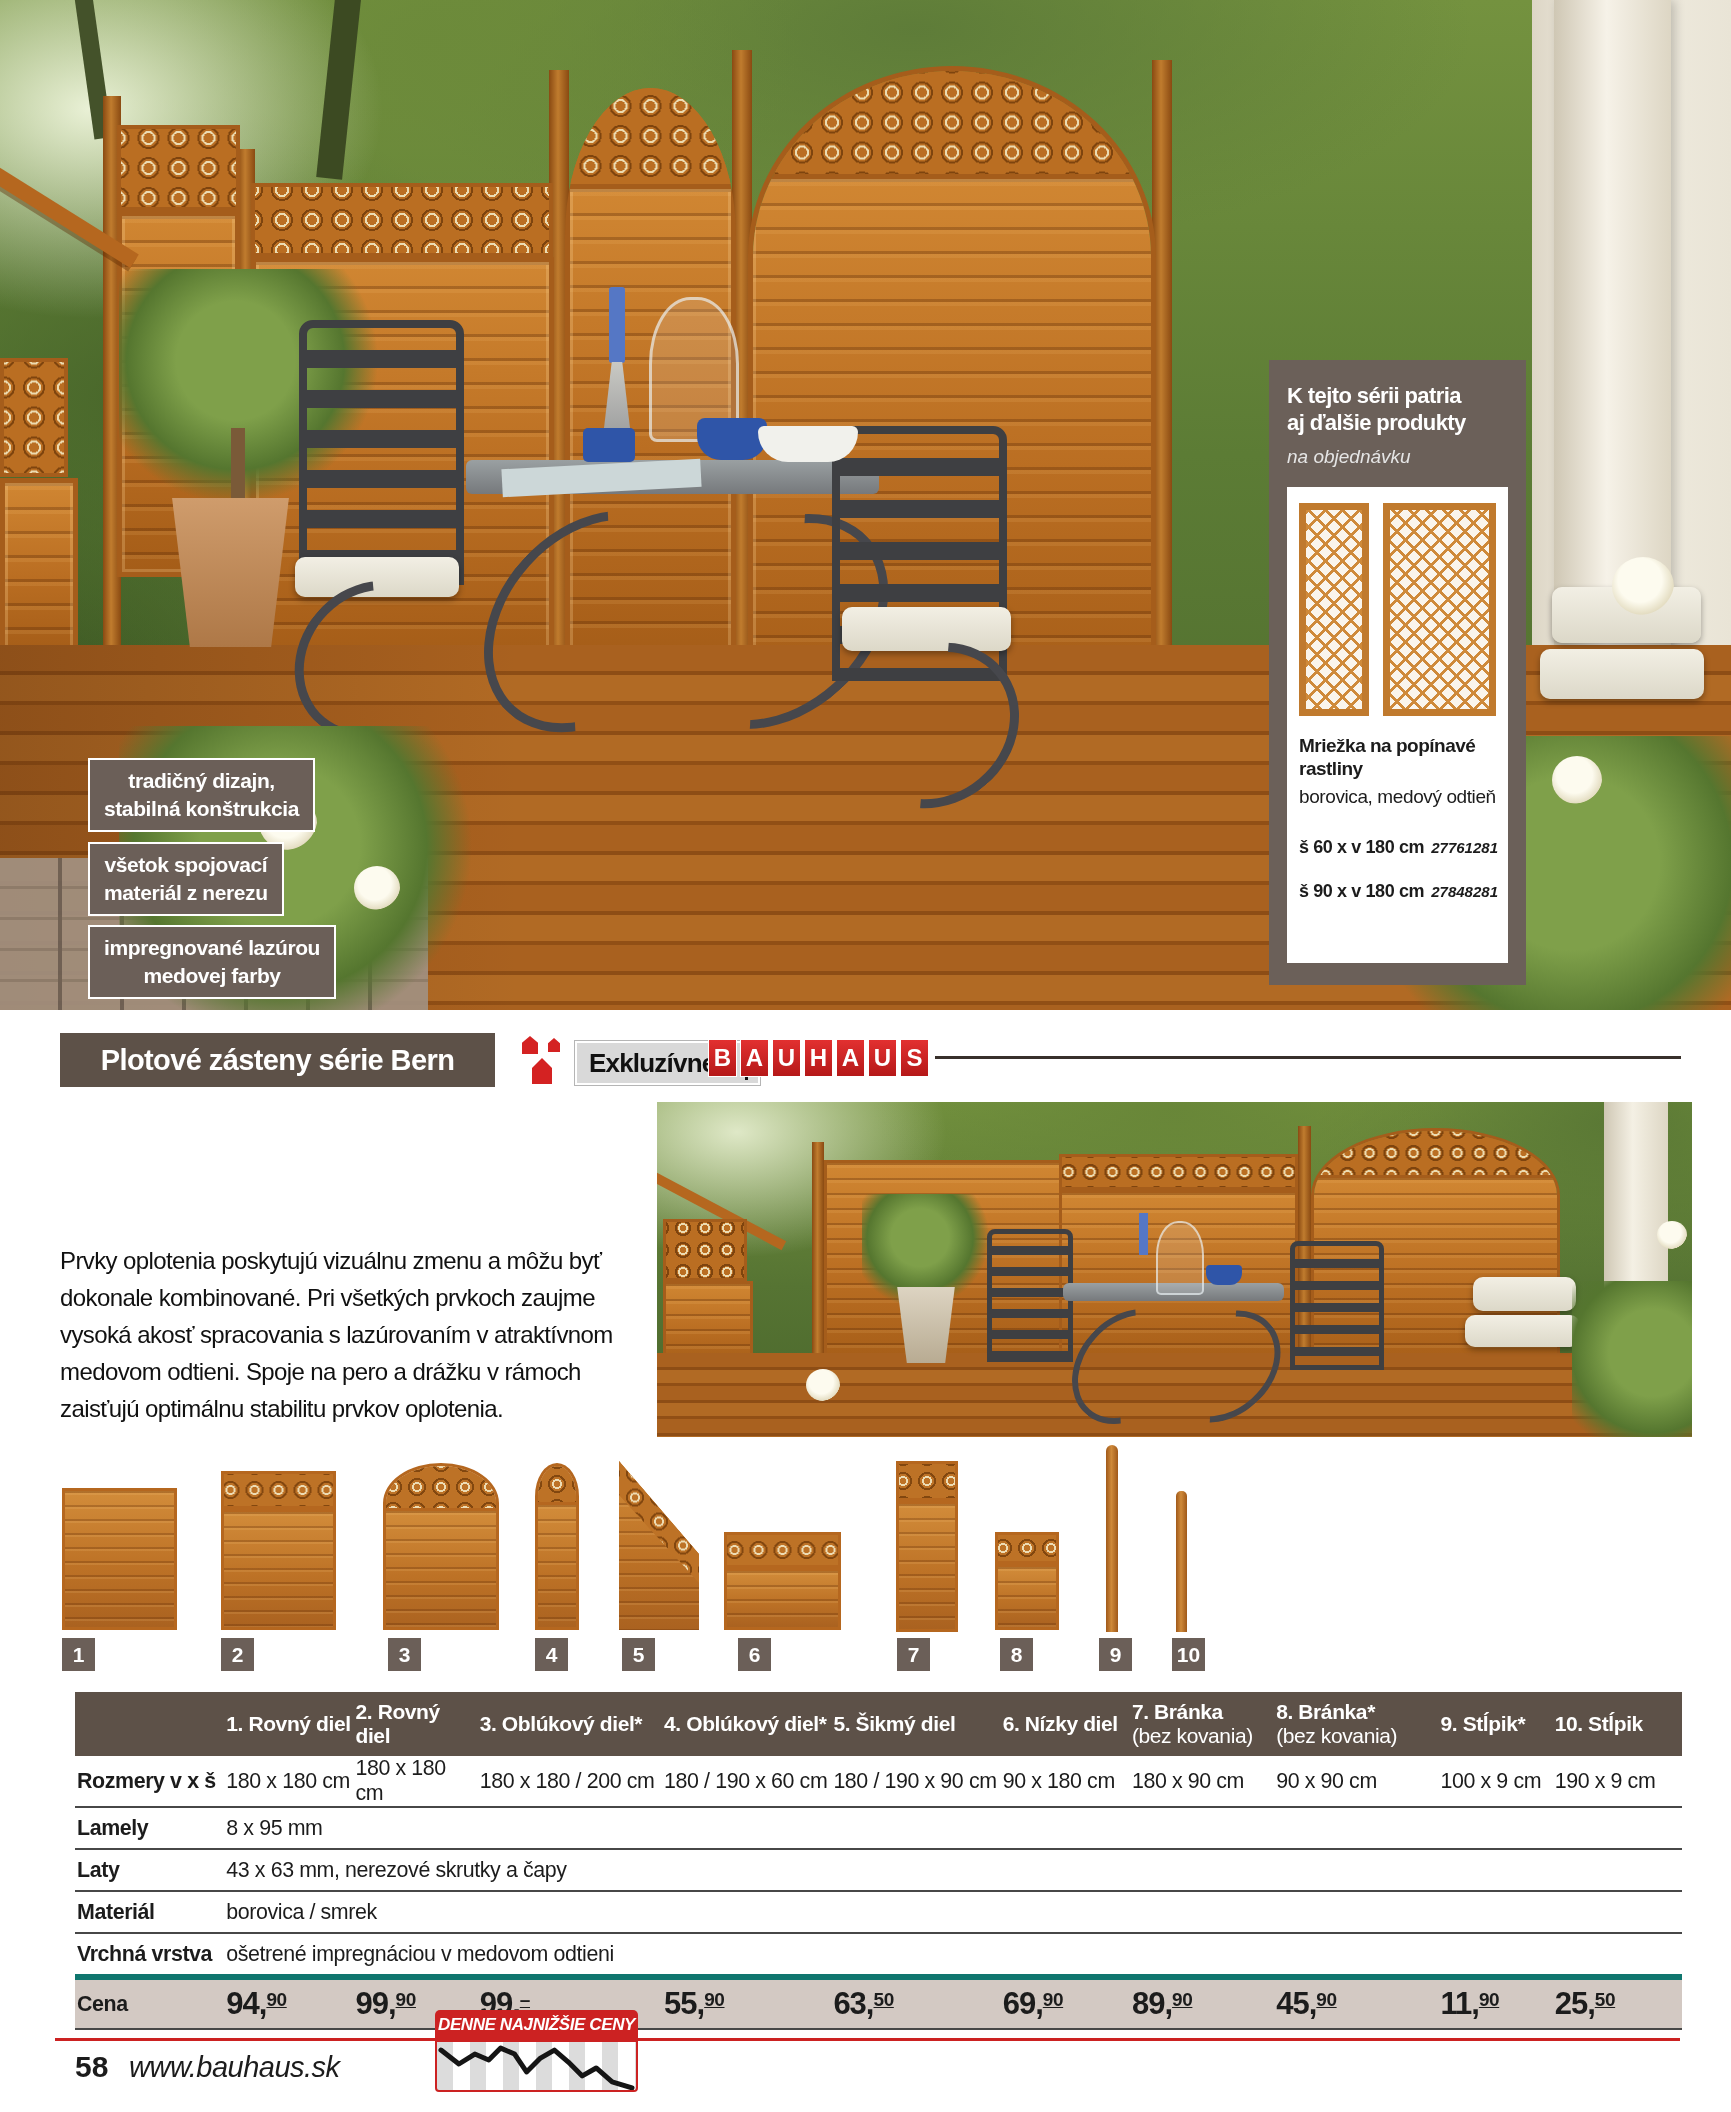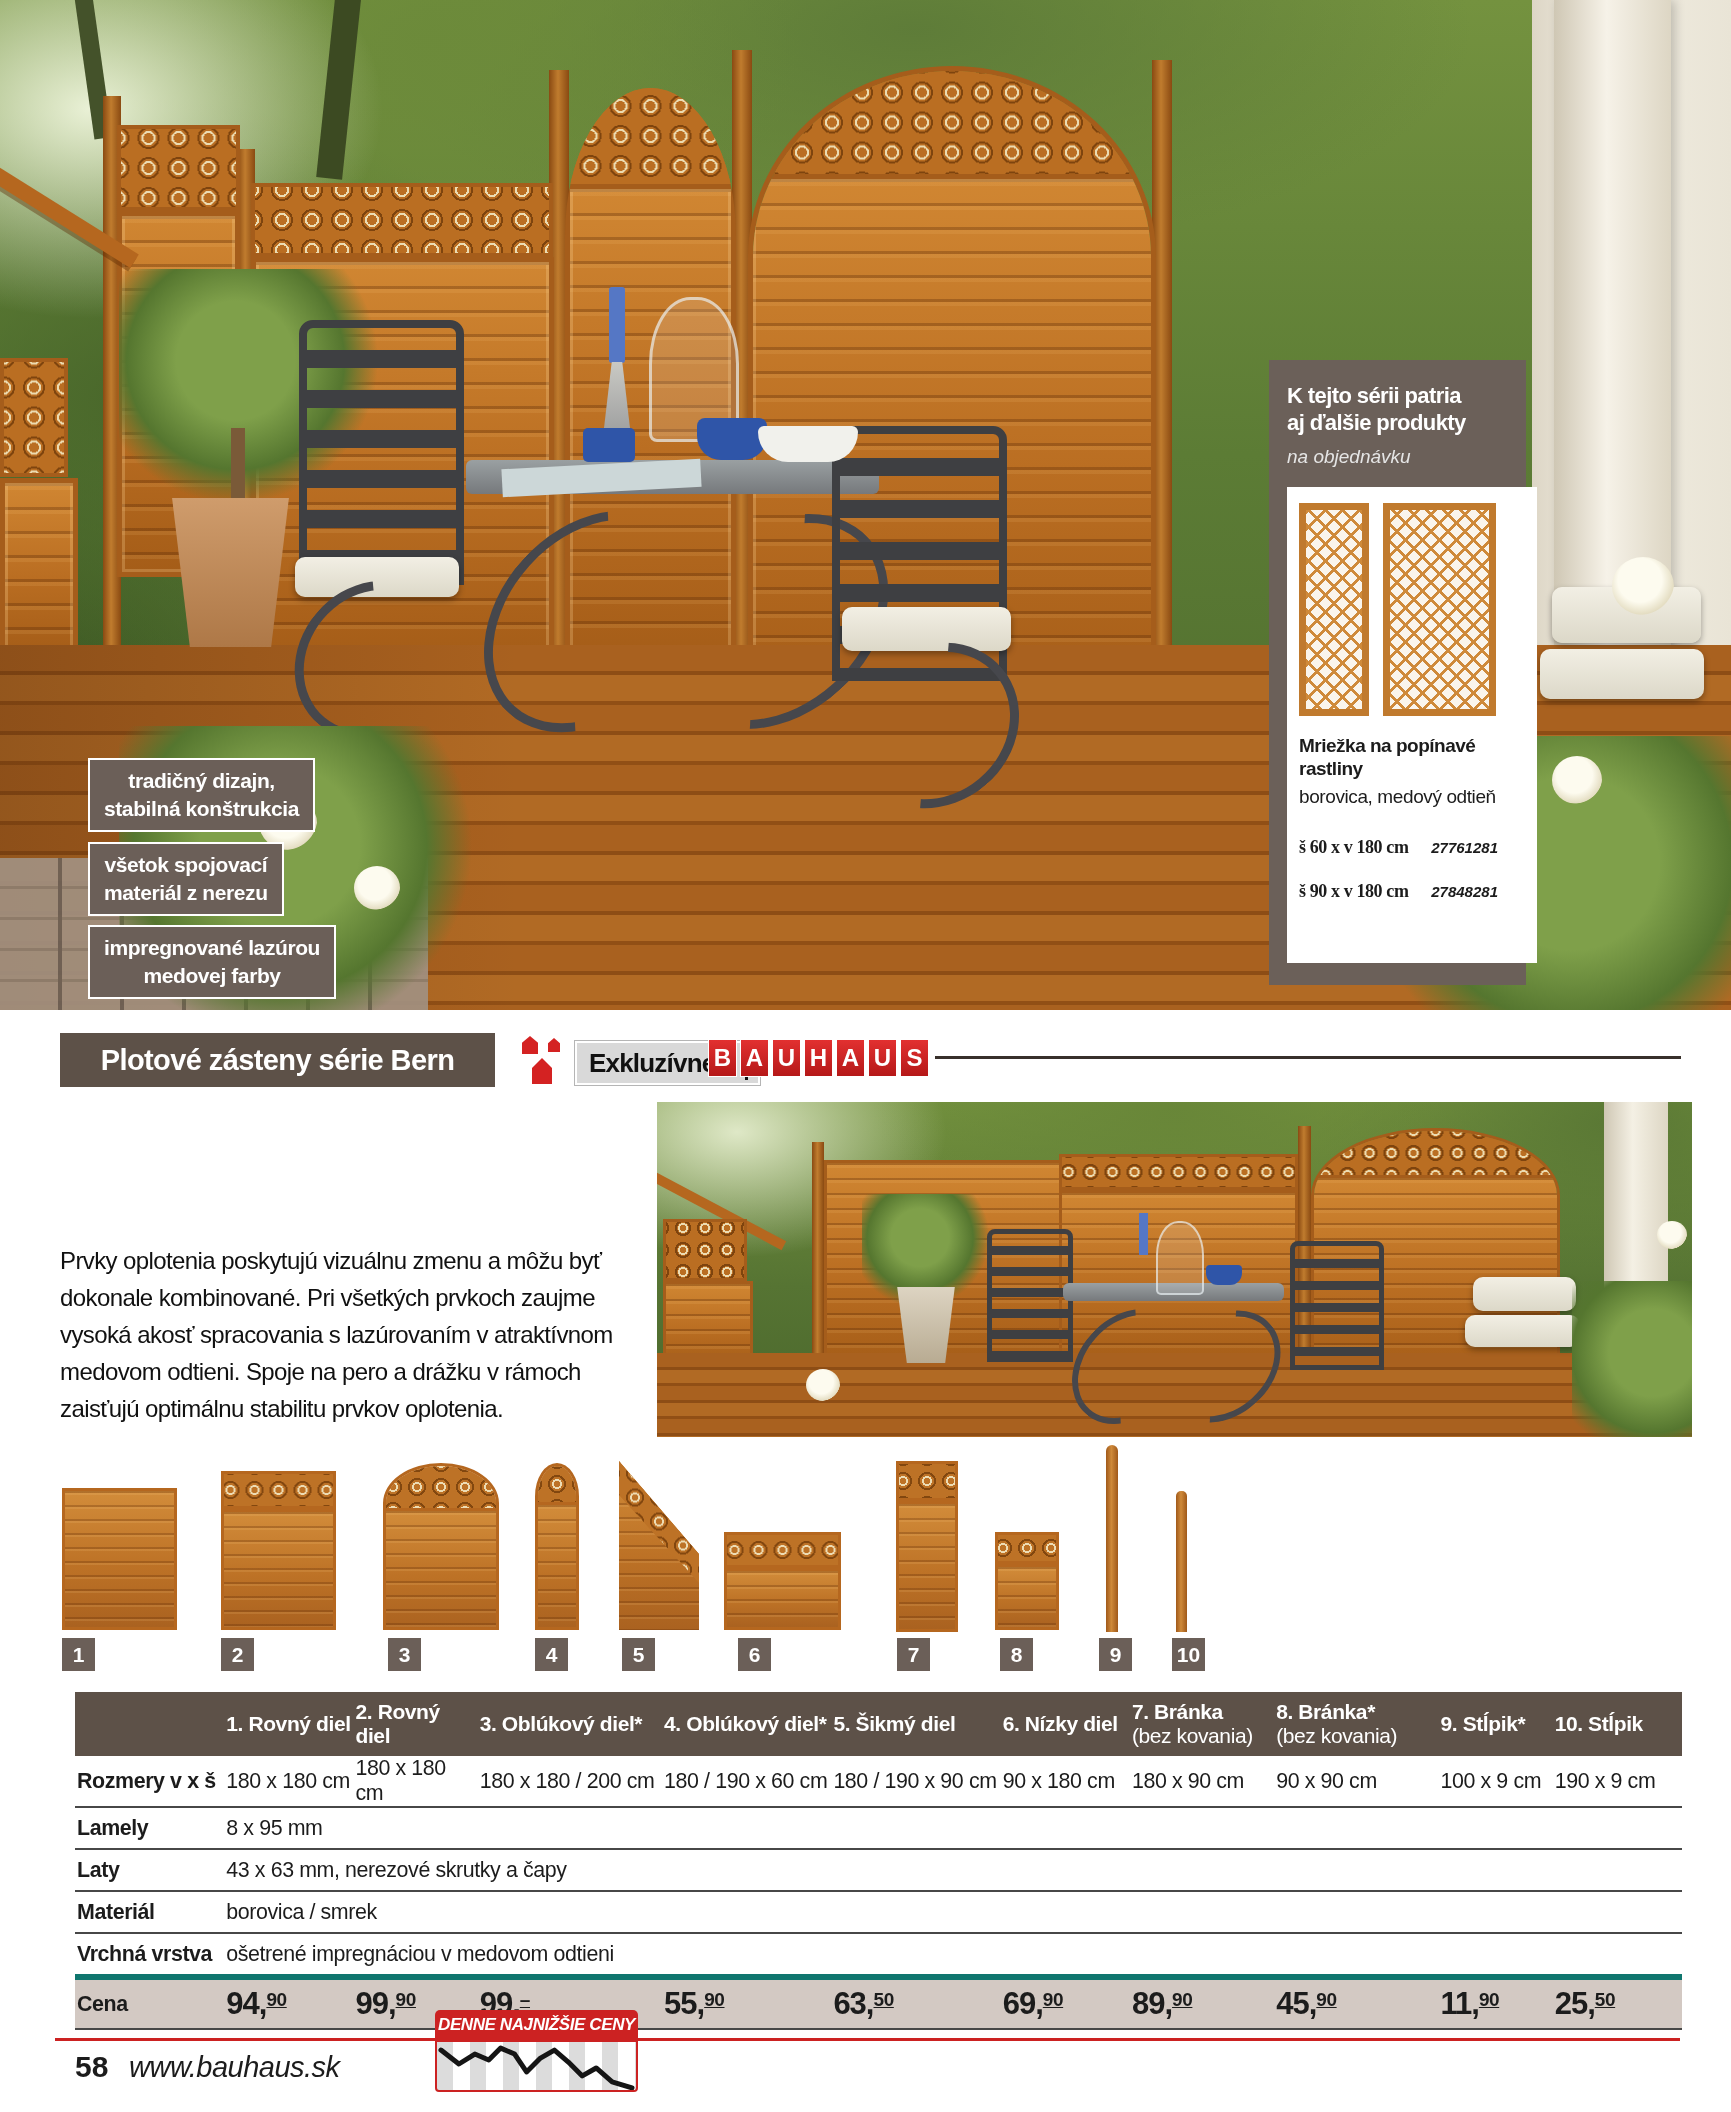--- a/index.html
+++ b/index.html
@@ -31,28 +31,28 @@
   .cushion{background:linear-gradient(180deg,#f2efe4,#dcd8c8);border-radius:10px;box-shadow:0 3px 6px rgba(0,0,0,.35);}
   .metal{background:#44454a;border-radius:6px;}
   .leg{border:9px solid #46474c;border-radius:50%;border-top-color:transparent;border-right-color:transparent;background:transparent;}
   .feat{position:absolute;left:88px;background:#6b5f58;border:2px solid #fff;color:#fff;
         font-weight:bold;font-size:21px;line-height:28px;letter-spacing:-0.4px;text-align:center;
         padding:7px 14px;white-space:pre-line;}
   
   .ibox{position:absolute;left:1269px;top:360px;width:257px;height:625px;background:#6b6059;box-sizing:border-box;padding:22px 18px;}
   .ibox h2{margin:0;color:#fff;font-size:22px;line-height:27px;letter-spacing:-0.6px;white-space:pre-line;}
   .ibox .sub{display:block;color:#e5e5e5;font-style:italic;font-size:19px;margin-top:10px;}
-  .iwhite{position:absolute;left:18px;top:127px;width:250px;height:476px;background:#fff;box-sizing:border-box;padding:14px 12px;}
+  .iwhite{position:absolute;left:18px;top:127px;width:221px;height:476px;background:#fff;box-sizing:border-box;padding:14px 12px;}
   .trellis{position:absolute;top:16px;border:7px solid #c07a2e;background-color:#faf5ec;box-sizing:border-box;
       background-image:repeating-linear-gradient(45deg, rgba(0,0,0,0) 0 9px, #cf8a3a 9px 12px),
                        repeating-linear-gradient(-45deg, rgba(0,0,0,0) 0 9px, #cf8a3a 9px 12px);}
   .iname{position:absolute;left:12px;top:247px;width:199px;font-weight:bold;font-size:19px;line-height:23px;letter-spacing:-0.5px;}
   .imat{position:absolute;left:12px;top:299px;width:199px;font-size:19px;letter-spacing:-0.4px;}
   .ivar{position:absolute;left:12px;width:199px;font-size:18px;display:flex;justify-content:space-between;align-items:baseline;}
-  .ivar .sz{font-weight:bold;letter-spacing:-0.4px;font-family:Liberation Serif, serif;}
+  .ivar .sz{font-weight:bold;letter-spacing:-0.4px;}
   .ivar .cd{font-style:italic;font-weight:bold;font-size:15px;}
 
   
   .secbar{position:absolute;left:60px;top:1033px;width:435px;height:54px;background:#5d5148;color:#fff;
       display:flex;align-items:center;justify-content:center;font-weight:bold;font-size:29px;letter-spacing:-0.6px;}
   .houses{position:absolute;left:519px;top:1033px;width:48px;height:56px;}
   .house{position:absolute;background:#fff;clip-path:polygon(50% 0,100% 38%,100% 100%,0 100%,0 38%);}
   .house i{display:block;position:absolute;inset:3px;background:#d42222;clip-path:polygon(50% 0,100% 38%,100% 100%,0 100%,0 38%);}
   .gbox{position:absolute;left:575px;top:1041px;height:40px;background:#d9d9d9;border:2px solid #fff;
       box-shadow:0 0 0 1px #b5b5b5;display:flex;align-items:center;padding:0 10px 0 12px;}

